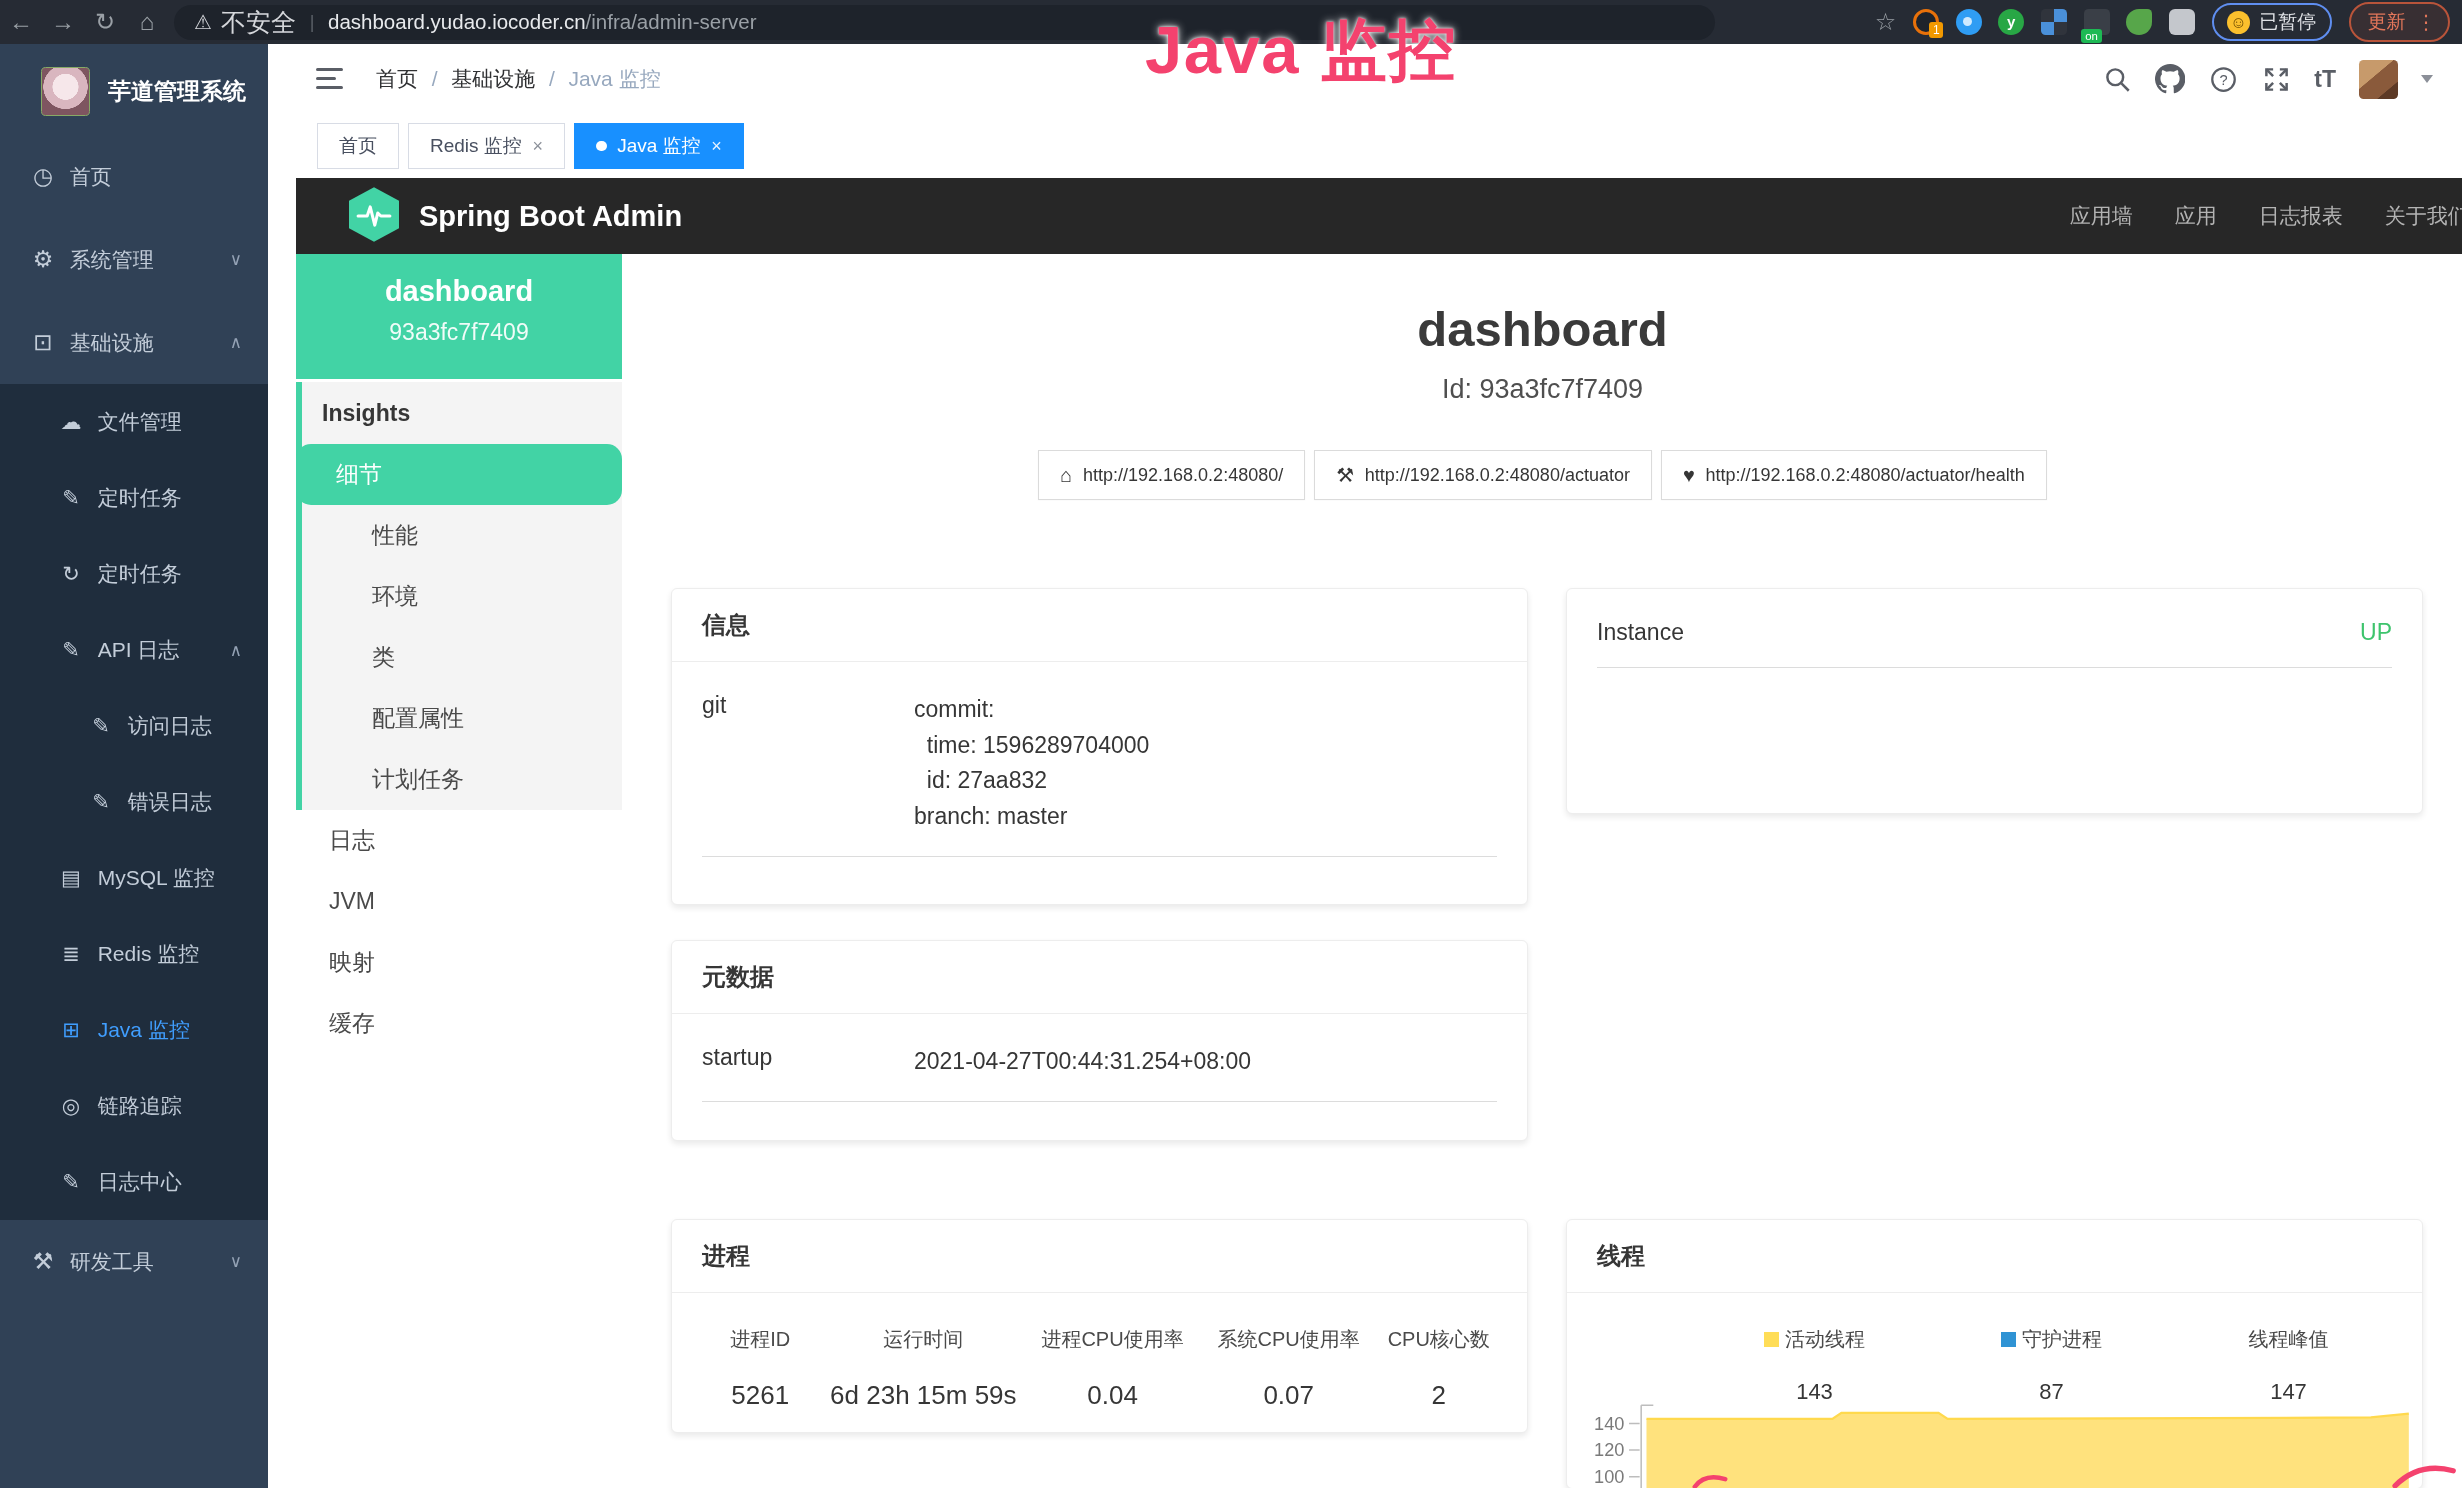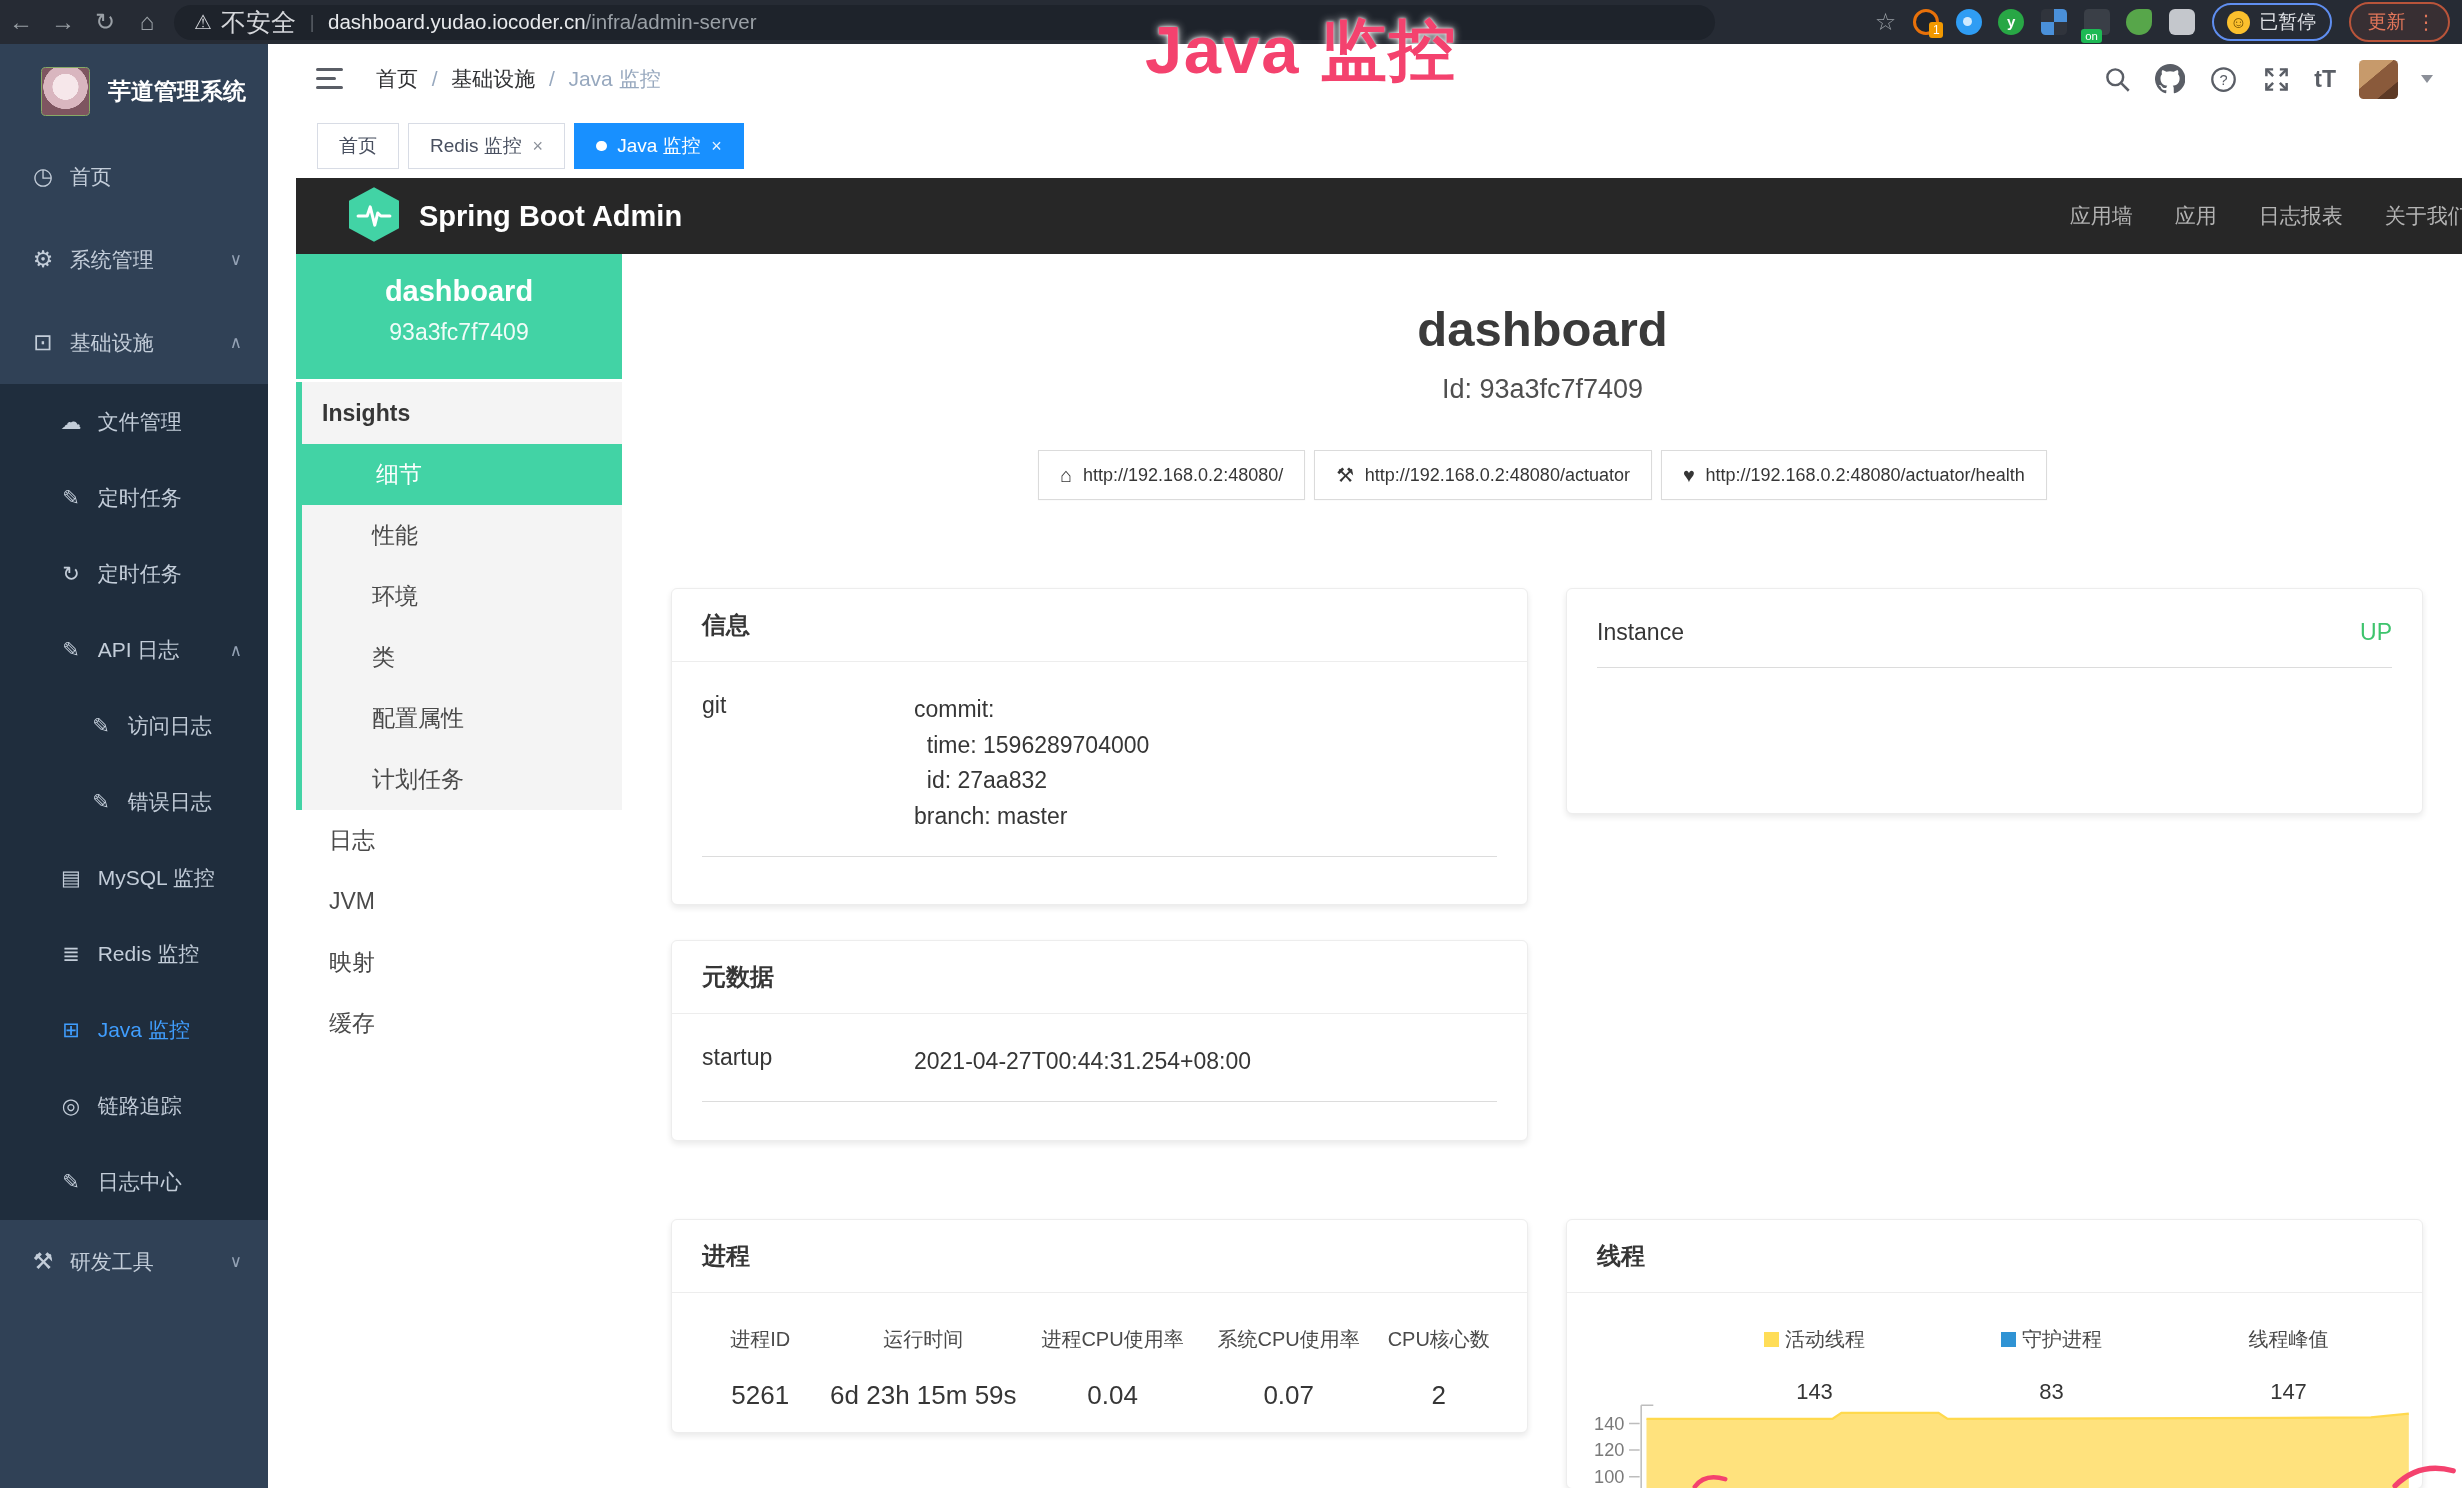--- a/index.html
+++ b/index.html
@@ -86,21 +86,21 @@
   .locale-caret { color:#42d3a5; font-size:20px; font-weight:bold; }
 
   
   .sba-sidebar { position:absolute; left:296px; top:254px; width:326px; height:1235px; background:#fff; }
   .instance-header { height:125px; background:#42d3a5; color:#fff; text-align:center; padding-top:21px; cursor:pointer; }
   .instance-name { font-size:29px; font-weight:bold; }
   .instance-id { font-size:23px; margin-top:10.6px; color:rgba(255,255,255,.92); }
   .insights-block { margin-top:3px; background:#f4f4f4; border-left:6px solid #42d3a5; }
   .insights-title { height:62px; line-height:62px; padding-left:20px; font-size:23px; font-weight:bold; color:#363636; }
   .ins-item { height:61px; line-height:61px; padding-left:70px; font-size:23px; color:#4a4a4a; cursor:pointer; }
-  .ins-item.active { background:#42d3a5; color:#fff; margin-left:-6px; padding-left:80px; }
+  .ins-item.active { background:#42d3a5; color:#fff; margin-left:-6px; padding-left:40px;border-radius:15px; }
   .plain-item { height:61px; line-height:61px; padding-left:33px; font-size:23px; color:#4a4a4a; cursor:pointer; }
 
   
   .sba-main { position:absolute; left:622px; top:254px; width:1841px; height:1235px; background:#fff; }
   .page-title { position:absolute; top:47px; left:0; width:100%; text-align:center; font-size:49px; font-weight:bold; color:#3a3a3a; }
   .page-id { position:absolute; top:120px; left:0; width:100%; text-align:center; font-size:27px; color:#4f4f4f; }
   .url-row { position:absolute; top:196px; left:0; width:100%; display:flex; justify-content:center; gap:9px; }
   .url-btn { height:50px; border:0.8px solid #dbdbdb; background:#fff; display:flex; align-items:center; padding:0 21px; font-size:18px; color:#363636; cursor:pointer; box-shadow:0 0.8px 1.5px rgba(0,0,0,.05); }
   .url-btn .uicon { margin-right:10.6px; font-size:20px; color:#363636; }
 
@@ -420,21 +420,21 @@
             <span class="sw" style="background:#ffdd57;"></span>
             <span>活动线程</span>
           </span>
         <div class="legend-val">143</div>
       </div>
       <div class="legend-col">
         <span class="legend-label">
             <span class="sw" style="background:#2f93d4;"></span>
             <span>守护进程</span>
           </span>
-        <div class="legend-val">83</div>
+        <div class="legend-val">87</div>
       </div>
       <div class="legend-col">
         <span class="legend-label">
             <span>线程峰值</span>
           </span>
         <div class="legend-val">147</div>
       </div>
     </div>
     <svg class="thread-chart" width="842" height="99" viewBox="0 0 1110 130">
       <path d="M85,34 L330,34 L342,26 L470,26 L482,34 L1040,32 L1090,27 L1090,130 L85,130 Z" fill="#ffe27d"></path>

